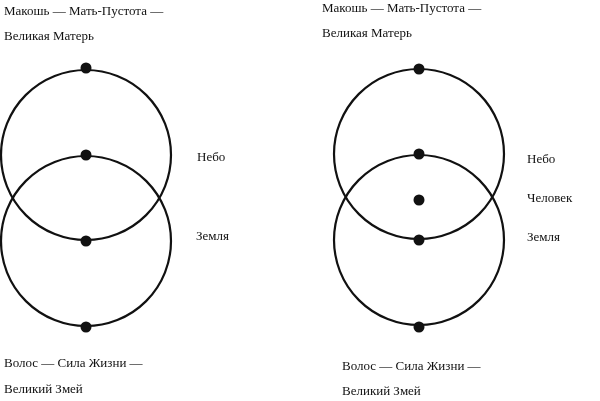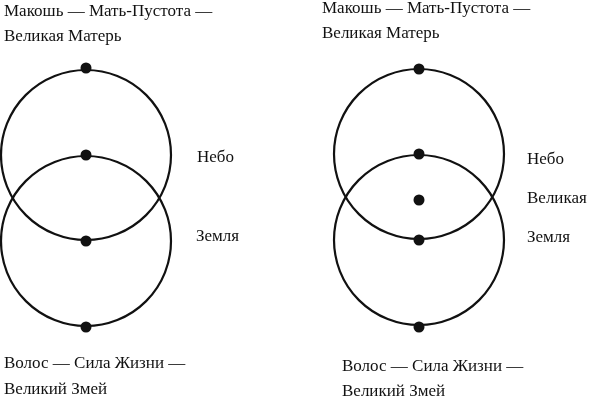--- a/index.html
+++ b/index.html
@@ -1,17 +1,17 @@
 <!DOCTYPE html>
 <html><head>
 <meta charset="utf-8">
 <style>
   html,body{margin:0;padding:0;background:#ffffff;}
   body{width:600px;height:401px;position:relative;overflow:hidden;font-family:"Liberation Serif","DejaVu Serif",serif;color:#111;}
-  .lbl{position:absolute;font-size:17px;line-height:22px;white-space:nowrap;}
+  .lbl{position:absolute;font-size:13px;line-height:22px;white-space:nowrap;}
   svg{position:absolute;left:0;top:0;}
 </style>
 </head>
 <body>
 
 <svg width="600" height="401">
   <g stroke="#111" stroke-width="2.2" fill="none">
     <circle cx="86" cy="155" r="85"></circle>
     <circle cx="86" cy="241" r="85"></circle>
   </g>
@@ -37,16 +37,16 @@
 <div class="lbl" style="left:4px;top:0px;">Макошь — Мать-Пустота —</div>
 <div class="lbl" style="left:4px;top:25px;">Великая Матерь</div>
 <div class="lbl" style="left:197px;top:146px;">Небо</div>
 <div class="lbl" style="left:196px;top:225px;">Земля</div>
 <div class="lbl" style="left:4px;top:352px;">Волос — Сила Жизни —</div>
 <div class="lbl" style="left:4px;top:378px;">Великий Змей</div>
 
 <div class="lbl" style="left:322px;top:-3px;">Макошь — Мать-Пустота —</div>
 <div class="lbl" style="left:322px;top:22px;">Великая Матерь</div>
 <div class="lbl" style="left:527px;top:148px;">Небо</div>
-<div class="lbl" style="left:527px;top:187px;">Великая</div>
+<div class="lbl" style="left:527px;top:187px;">Человек</div>
 <div class="lbl" style="left:527px;top:226px;">Земля</div>
 <div class="lbl" style="left:342px;top:355px;">Волос — Сила Жизни —</div>
 <div class="lbl" style="left:342px;top:380px;">Великий Змей</div>
 
 </body></html>

